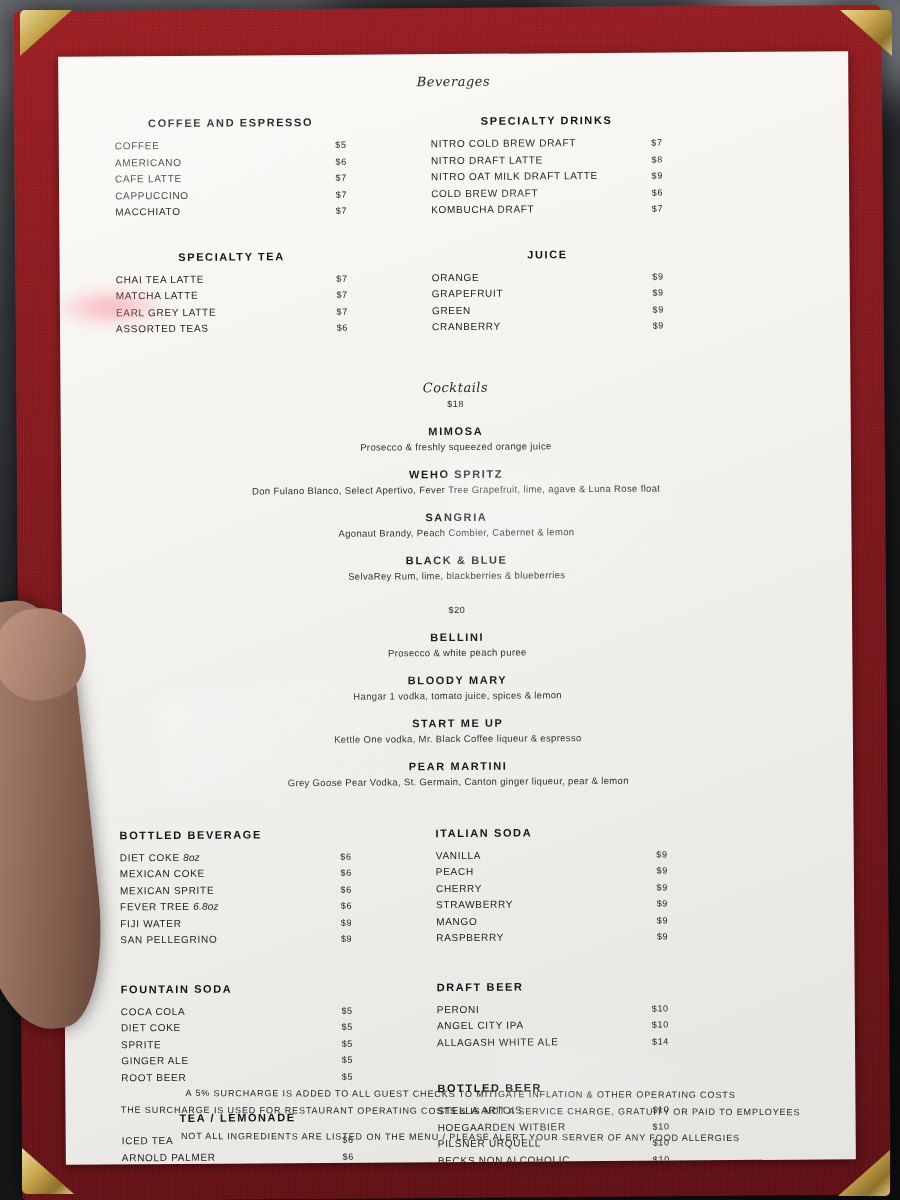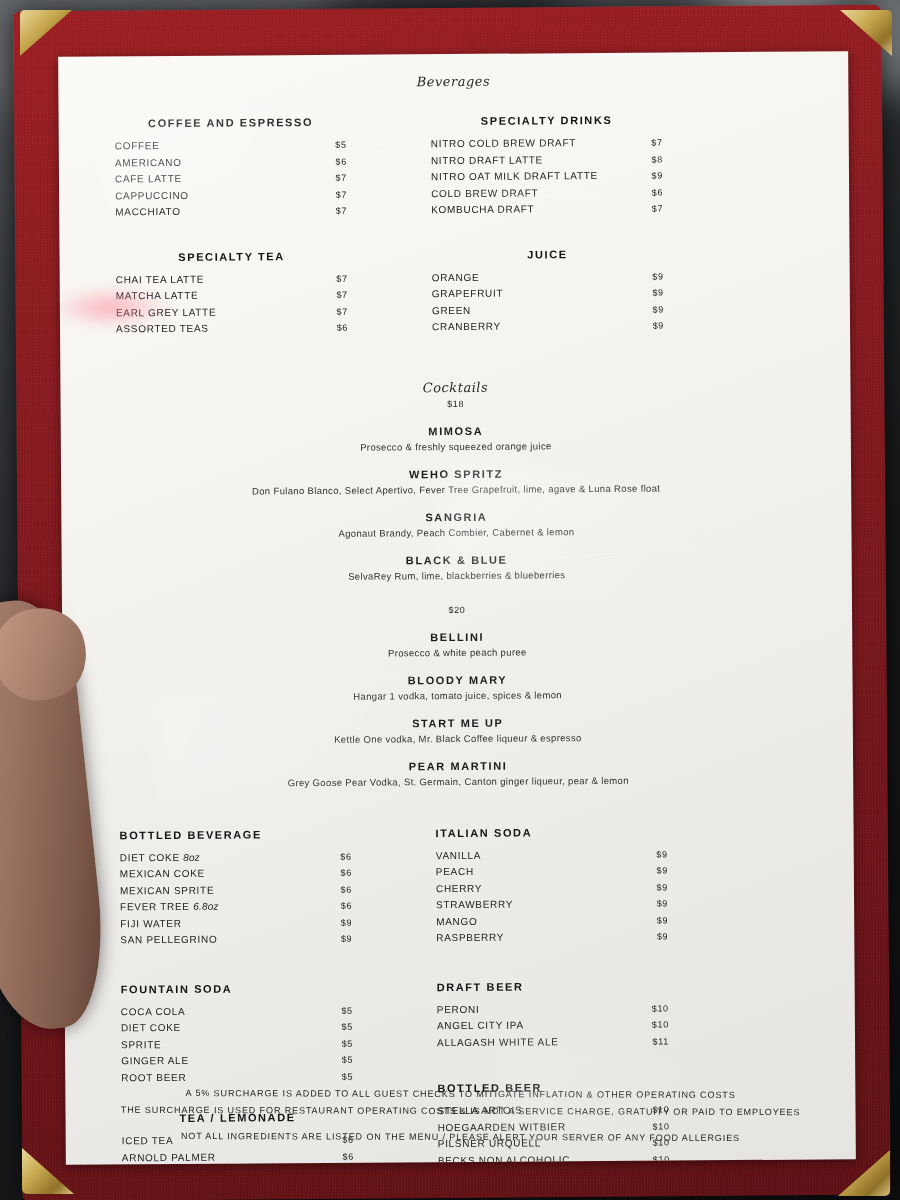--- a/index.html
+++ b/index.html
@@ -411,21 +411,21 @@
           <div class="row">
               <span class="nm">PERONI</span>
               <span class="pr">$10</span>
             </div>
           <div class="row">
               <span class="nm">ANGEL CITY IPA</span>
               <span class="pr">$10</span>
             </div>
           <div class="row">
               <span class="nm">ALLAGASH WHITE ALE</span>
-              <span class="pr">$11</span>
+              <span class="pr">$14</span>
             </div>
         </div>
       </div>
     </div>
 
     <div class="cols" style="margin-top:26px;">
       <div class="col">
         <div class="sec-head">TEA / LEMONADE</div>
         <div class="rows">
           <div class="row">

